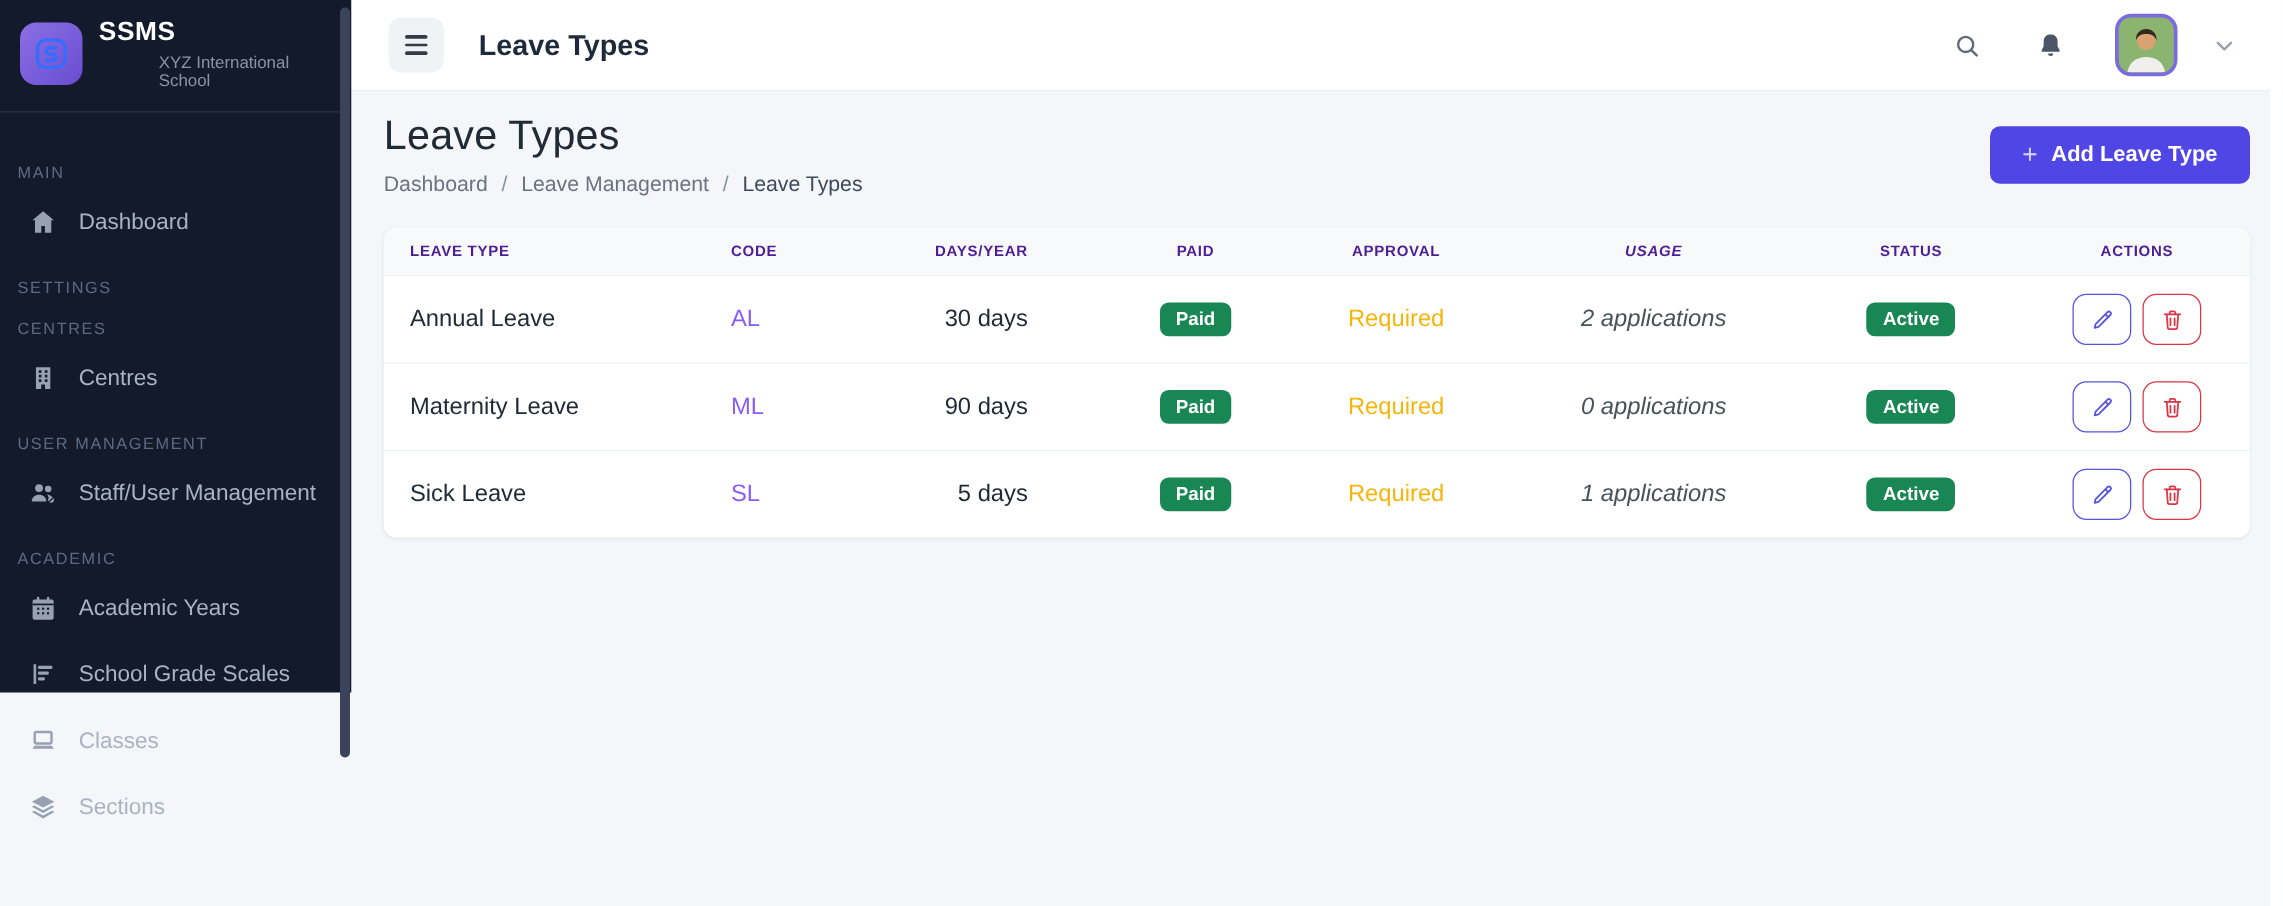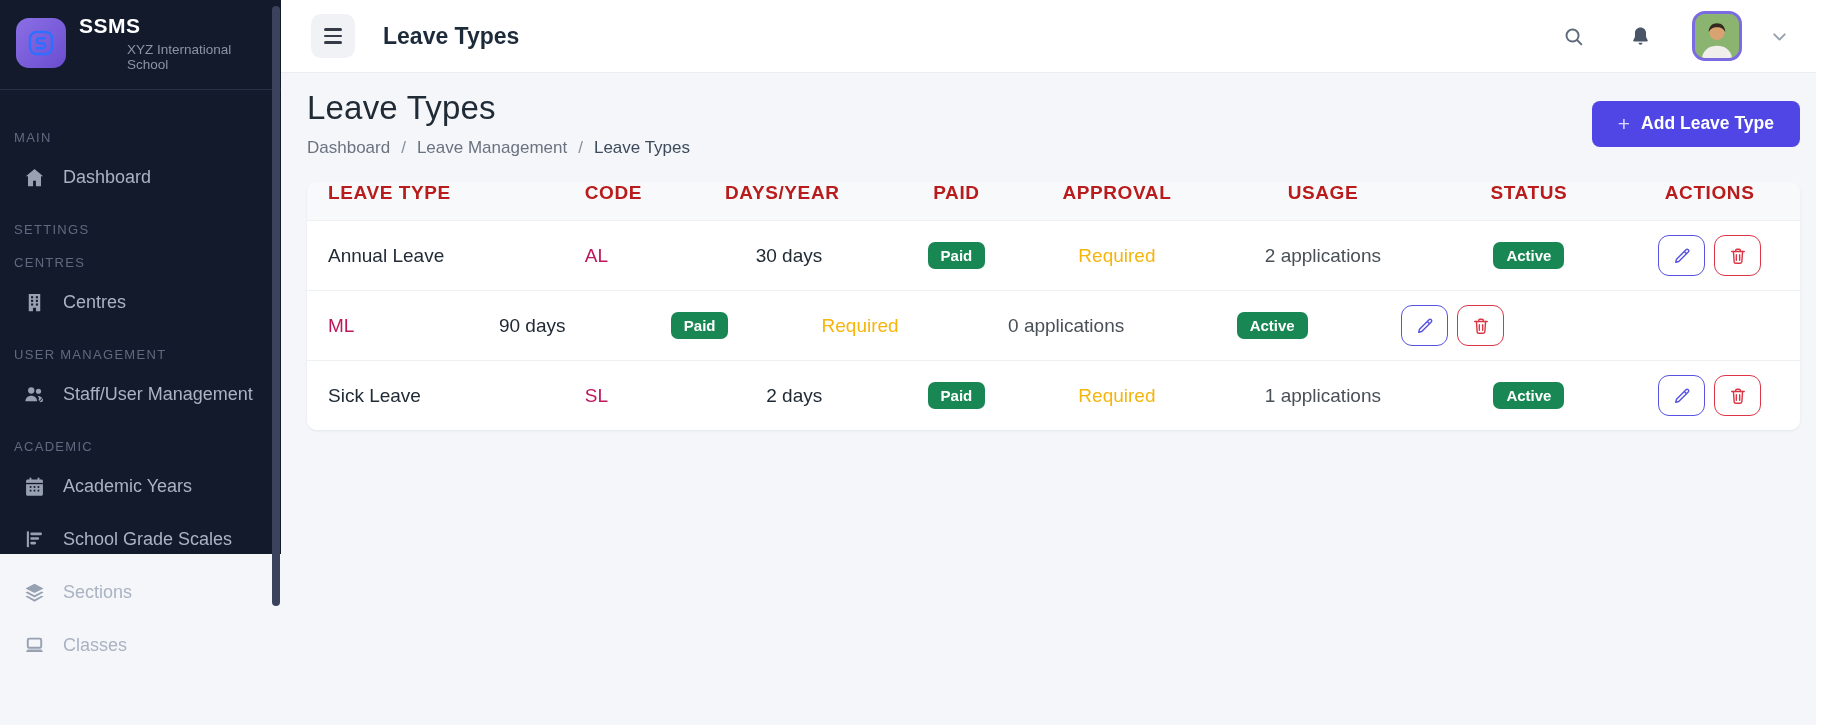--- a/index.html
+++ b/index.html
@@ -58,34 +58,34 @@
   .breadcrumb .current { color:#3d4a5c; }
   .btn-add { height:46px; padding:0 26px; border:none; border-radius:8px;
     background:#4f46e5; color:#ffffff; font-size:17.5px; font-weight:600;
     display:flex; align-items:center; gap:11px; cursor:pointer;
     font-family:"Liberation Sans", sans-serif; }
   .btn-add .plus { font-size:21px; font-weight:400; color:rgba(255,255,255,.78); }
 
   
   .card { margin-top:24px; background:#ffffff; border-radius:10px;
     box-shadow:0 1px 3px rgba(16,24,40,.07); overflow:hidden; }
-  .thead { display:flex; align-items:flex-start; background:#f8f9fb; height:38px;
-    color:#b91c1c; font-size:19px; font-weight:bold; letter-spacing:.6px; }
+  .thead { display:flex; align-items:center; background:#f8f9fb; height:38px;
+    color:#4c1d95; font-size:12px; font-weight:bold; letter-spacing:.6px; }
   .trow { display:flex; align-items:center; height:70px;
     border-top:1px solid #eef1f4; font-size:19px; color:#212b36; background:#fff; }
   .c1 { width:17.2%; padding-left:21px; }
   .c2 { width:10.8%; padding-left:21px; }
   .c3 { width:10.8%; text-align:right; padding-right:64px; }
   .c4 { width:9.4%;  text-align:center; }
   .c5 { width:12.1%; text-align:center; }
-  .c6 { width:15.5%; text-align:center; }
+  .c6 { width:15.5%; text-align:center;font-style:italic; }
   .c7 { width:12.1%; text-align:center; }
   .c8 { width:12.1%; text-align:center; }
   .cell-name { font-weight:500; }
-  .cell-code { color:#be185d; }
+  .cell-code { color:#8b5cf6; }
   .cell-days { font-weight:500; }
   .cell-approval { color:#f5b50a; }
   .cell-usage { color:#495057; }
   .badge { display:inline-block; background:#198754; color:#ffffff;
     font-size:15px; font-weight:bold; padding:5px 13px; border-radius:7px; }
   .actions { display:inline-flex; gap:9px; }
   .btn-icon { width:47px; height:41px; border-radius:11px; background:#ffffff;
     display:inline-flex; align-items:center; justify-content:center;
     cursor:pointer; }
   .btn-edit { border:1px solid #5753e0; color:#5753e0; }
@@ -171,32 +171,32 @@
       <svg viewBox="0 0 24 24">
         <rect x="4" y="3.5" width="2.2" height="16.5"></rect>
         <rect x="7.6" y="4.8" width="12.2" height="2.7" rx="1.2"></rect>
         <rect x="7.6" y="9.6" width="9.2" height="2.7" rx="1.2"></rect>
         <rect x="7.6" y="14.4" width="6" height="2.7" rx="1.2"></rect>
       </svg>
       <span>School Grade Scales</span>
     </div>
     <div class="nav-item">
       <svg viewBox="0 0 24 24">
+        <rect x="5" y="4.8" width="14" height="9.6" rx="1.4" fill="none" stroke="#97a1b2" stroke-width="2"></rect>
+        <path d="M3 18.8h18l-1.8-2.6H4.8z"></path>
+      </svg>
+      <span>Classes</span>
+    </div>
+    <div class="nav-item">
+      <svg viewBox="0 0 24 24">
         <path d="M12 2.8 21.4 7.7 12 12.6 2.6 7.7z"></path>
         <path d="M4.6 10.9 12 14.8l7.4-3.9 2 1L12 17.2 2.6 11.9z"></path>
         <path d="M4.6 15.3 12 19.2l7.4-3.9 2 1L12 21.6 2.6 16.3z"></path>
       </svg>
       <span>Sections</span>
-    </div>
-    <div class="nav-item">
-      <svg viewBox="0 0 24 24">
-        <rect x="5" y="4.8" width="14" height="9.6" rx="1.4" fill="none" stroke="#97a1b2" stroke-width="2"></rect>
-        <path d="M3 18.8h18l-1.8-2.6H4.8z"></path>
-      </svg>
-      <span>Classes</span>
     </div>
   </nav>
 
   <div class="side-scroll">
     <div class="thumb"></div>
   </div>
 </aside>
 
 <header class="topbar">
   <button class="hamburger">
@@ -286,20 +286,21 @@
                 <path d="M9.3 6.5V5a1.2 1.2 0 0 1 1.2-1.2h3A1.2 1.2 0 0 1 14.7 5v1.5"></path>
                 <path d="m6.5 6.5.9 12.5a1.8 1.8 0 0 0 1.8 1.7h5.6a1.8 1.8 0 0 0 1.8-1.7l.9-12.5"></path>
                 <path d="M10 10.5v6.5"></path>
                 <path d="M14 10.5v6.5"></path>
               </svg>
         </span>
       </span></div>
     </div>
 
     <div class="trow">
+      <div class="c1 cell-name">Maternity Leave</div>
       <div class="c2 cell-code">ML</div>
       <div class="c3 cell-days">90 days</div>
       <div class="c4"><span class="badge">Paid</span></div>
       <div class="c5 cell-approval">Required</div>
       <div class="c6 cell-usage">0 applications</div>
       <div class="c7"><span class="badge">Active</span></div>
       <div class="c8"><span class="actions">
         <span class="btn-icon btn-edit">
           <svg width="20" height="20" viewBox="0 0 24 24" fill="none" stroke="currentColor" stroke-width="1.7" stroke-linejoin="round">
                 <path d="m4.5 19.5.9-3.6L16.8 4.5a1.9 1.9 0 0 1 2.7 2.7L8.1 18.6l-3.6.9z"></path>
@@ -314,21 +315,21 @@
                 <path d="M10 10.5v6.5"></path>
                 <path d="M14 10.5v6.5"></path>
               </svg>
         </span>
       </span></div>
     </div>
 
     <div class="trow">
       <div class="c1 cell-name">Sick Leave</div>
       <div class="c2 cell-code">SL</div>
-      <div class="c3 cell-days">2 days</div>
+      <div class="c3 cell-days">5 days</div>
       <div class="c4"><span class="badge">Paid</span></div>
       <div class="c5 cell-approval">Required</div>
       <div class="c6 cell-usage">1 applications</div>
       <div class="c7"><span class="badge">Active</span></div>
       <div class="c8"><span class="actions">
         <span class="btn-icon btn-edit">
           <svg width="20" height="20" viewBox="0 0 24 24" fill="none" stroke="currentColor" stroke-width="1.7" stroke-linejoin="round">
                 <path d="m4.5 19.5.9-3.6L16.8 4.5a1.9 1.9 0 0 1 2.7 2.7L8.1 18.6l-3.6.9z"></path>
                 <path d="m14.8 6.5 2.7 2.7"></path>
               </svg>

